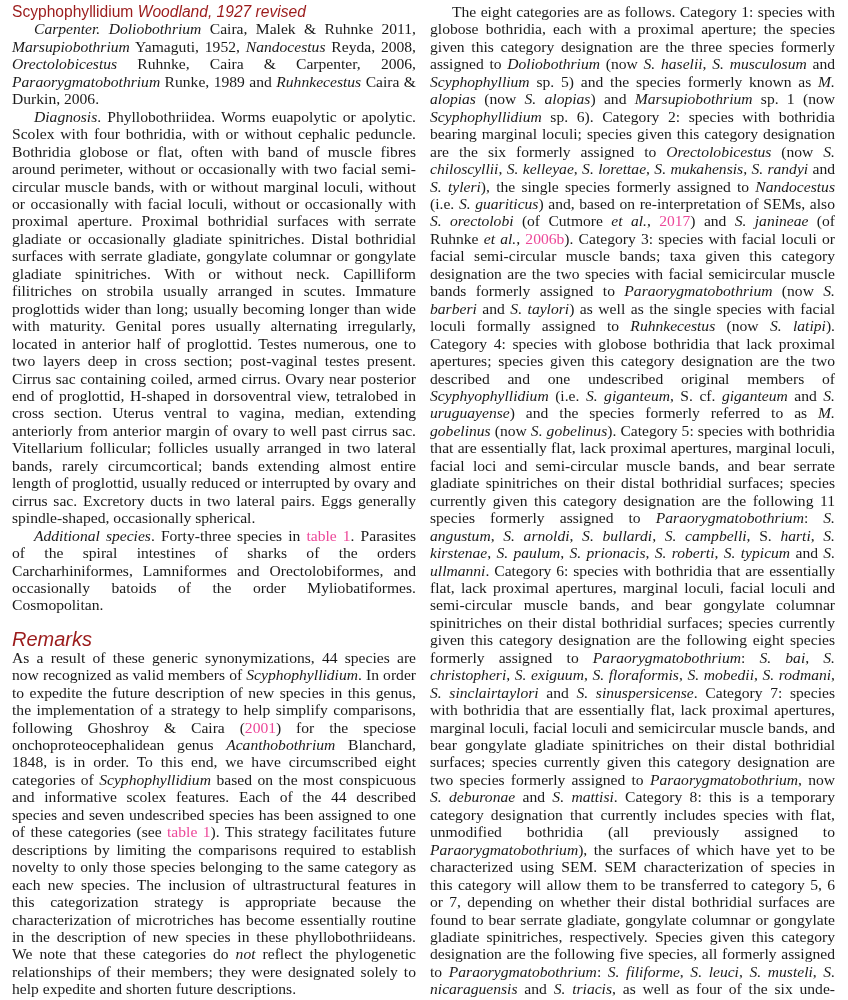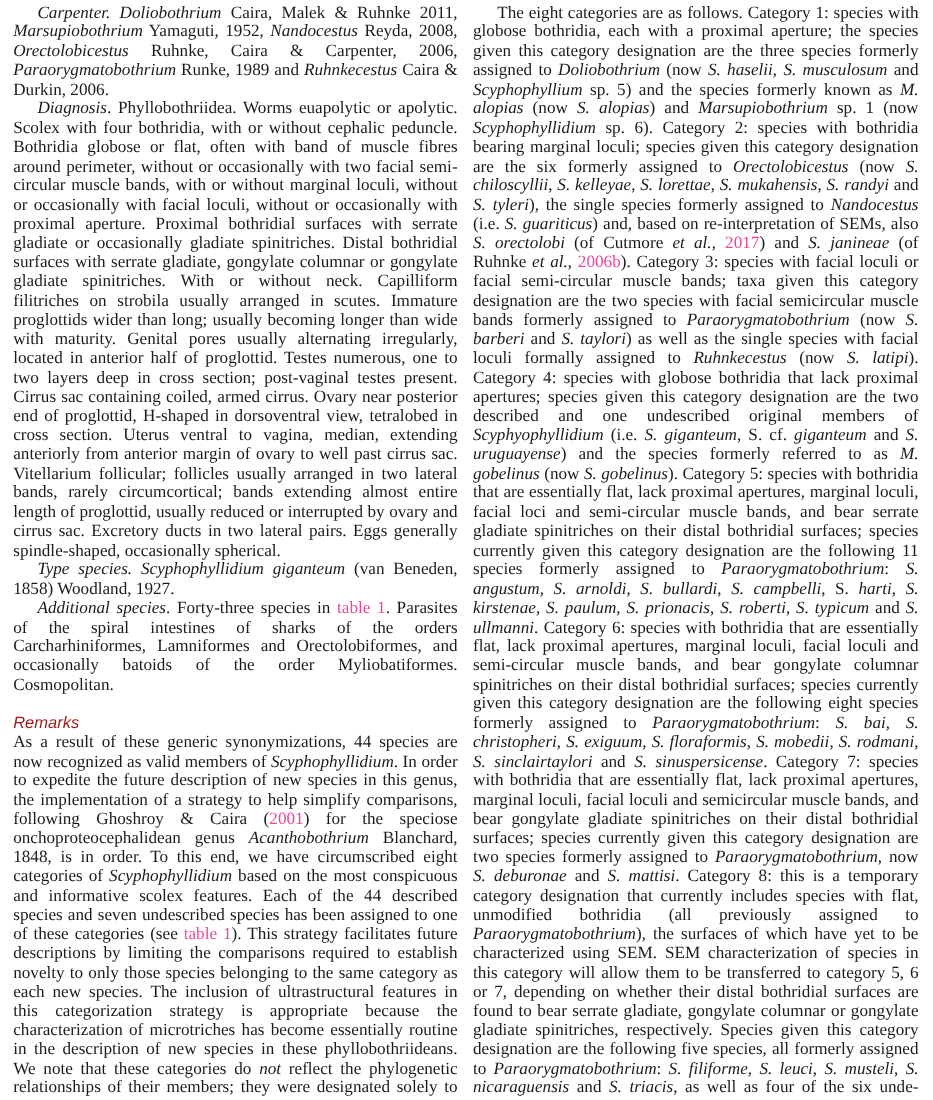--- a/index.html
+++ b/index.html
@@ -17,33 +17,33 @@
   .col-right { left: 430px; width: 405px; }
   .col p { margin: 0; }
   .indent { text-indent: 22px; }
   .heading {
     font-family: "Liberation Sans", "DejaVu Sans", sans-serif;
     color: #9b1b1b; font-size: 15.6px; line-height: 17.45px;
   }
   .heading .it { font-style: italic; }
   .remarks-h {
     font-family: "Liberation Sans", "DejaVu Sans", sans-serif;
-    color: #9b1b1b; font-style: italic; font-size: 15px;
+    color: #9b1b1b; font-style: italic; font-size: 20px;
     margin-top: 17.45px !important;
   }
   i, .it { font-style: italic; }
   a.link { color: #ec4899; text-decoration: none; }
 </style>
 </head>
 <body>
 
 <div class="col col-left">
+  <p class="heading"><span>Scyphophyllidium</span> <span class="it">Woodland, 1927 revised</span></p>
   <p class="indent rich"><i>Carpenter. </i><i>Doliobothrium</i><span> Caira, Malek &amp; Ruhnke 2011, </span><i>Marsupiobothrium</i><span> Yamaguti, 1952, </span><i>Nandocestus</i><span> Reyda, 2008, </span><i>Orectolobicestus</i><span> Ruhnke, Caira &amp; Carpenter, 2006, </span><i>Paraorygmatobothrium</i><span> Runke, 1989 and </span><i>Ruhnkecestus</i><span> Caira &amp; Durkin, 2006.</span></p>
   <p class="indent rich"><i>Diagnosis</i><span>. Phyllobothriidea. Worms euapolytic or apolytic. Scolex with four bothridia, with or without cephalic peduncle. Bothridia globose or flat, often with band of muscle fibres around perimeter, without or occasionally with two facial semi-circular muscle bands, with or without marginal loculi, without or occa­sionally with facial loculi, without or occasionally with proximal aperture. Proximal bothridial surfaces with serrate gladiate or occasionally gladiate spinitriches. Distal bothridial surfaces with serrate gladiate, gongylate columnar or gongylate gladiate spini­triches. With or without neck. Capilliform filitriches on strobila usually arranged in scutes. Immature proglottids wider than long; usually becoming longer than wide with maturity. Genital pores usually alternating irregularly, located in anterior half of proglottid. Testes numerous, one to two layers deep in cross sec­tion; post-vaginal testes present. Cirrus sac containing coiled, armed cirrus. Ovary near posterior end of proglottid, H-shaped in dorsoventral view, tetralobed in cross section. Uterus ventral to vagina, median, extending anteriorly from anterior margin of ovary to well past cirrus sac. Vitellarium follicular; follicles usually arranged in two lateral bands, rarely circumcortical; bands extending almost entire length of proglottid, usually reduced or interrupted by ovary and cirrus sac. Excretory ducts in two lateral pairs. Eggs generally spindle-shaped, occasionally spherical.</span></p>
-  <p class="indent rich"><i>Type species. Scyphophyllidium giganteum</i><span> (van Beneden, 1858) Woodland, 1927.</span></p>
   <p class="indent rich"><i>Additional species</i><span>. Forty-three species in </span><a class="link" href="#">table 1</a><span>. Parasites of the spiral intestines of sharks of the orders Carcharhiniformes, Lamniformes and Orectolobiformes, and occasionally batoids of the order Myliobatiformes. Cosmopolitan.</span></p>
   <p class="remarks-h">Remarks</p>
   <p class="rich"><span>As a result of these generic synonymizations, 44 species are now recognized as valid members of </span><i>Scyphophyllidium</i><span>. In order to expedite the future description of new species in this genus, the implementation of a strategy to help simplify comparisons, fol­lowing Ghoshroy &amp; Caira (</span><a class="link" href="#">2001</a><span>) for the speciose onchoproteoce­phalidean genus </span><i>Acanthobothrium</i><span> Blanchard, 1848, is in order. To this end, we have circumscribed eight categories of </span><i>Scyphophyllidium</i><span> based on the most conspicuous and informative scolex features. Each of the 44 described species and seven unde­scribed species has been assigned to one of these categories (see </span><a class="link" href="#">table 1</a><span>). This strategy facilitates future descriptions by limiting the comparisons required to establish novelty to only those spe­cies belonging to the same category as each new species. The inclu­sion of ultrastructural features in this categorization strategy is appropriate because the characterization of microtriches has become essentially routine in the description of new species in these phyllobothriideans. We note that these categories do </span><i>not</i><span> reflect the phylogenetic relationships of their members; they were designated solely to help expedite and shorten future descriptions.</span></p>
 </div>
 
 <div class="col col-right">
   <p class="indent rich"><span>The eight categories are as follows. Category 1: species with globose bothridia, each with a proximal aperture; the species given this category designation are the three species formerly assigned to </span><i>Doliobothrium</i><span> (now </span><i>S. haselii</i><span>, </span><i>S. musculosum</i><span> and </span><i>Scyphophyllium</i><span> sp. 5) and the species formerly known as </span><i>M. alopias</i><span> (now </span><i>S. alopias</i><span>) and </span><i>Marsupiobothrium</i><span> sp. 1 (now </span><i>Scyphophyllidium</i><span> sp. 6). Category 2: species with bothridia bearing marginal loculi; species given this category designation are the six formerly assigned to </span><i>Orectolobicestus</i><span> (now </span><i>S. chiloscyllii</i><span>, </span><i>S. kelleyae</i><span>, </span><i>S. lorettae</i><span>, </span><i>S. mukahensis</i><span>, </span><i>S. randyi</i><span> and </span><i>S. tyleri</i><span>), the single species formerly assigned to </span><i>Nandocestus</i><span> (i.e. </span><i>S. guariticus</i><span>) and, based on re-interpretation of SEMs, also </span><i>S. orectolobi</i><span> (of Cutmore </span><i>et al.</i><span>, </span><a class="link" href="#">2017</a><span>) and </span><i>S. janineae</i><span> (of Ruhnke </span><i>et al.</i><span>, </span><a class="link" href="#">2006b</a><span>). Category 3: species with facial loculi or facial semi-circular muscle bands; taxa given this category designation are the two species with facial semi­circular muscle bands formerly assigned to </span><i>Paraorygmatobothrium</i><span> (now </span><i>S. barberi</i><span> and </span><i>S. taylori</i><span>) as well as the single species with facial loculi formally assigned to </span><i>Ruhnkecestus</i><span> (now </span><i>S. latipi</i><span>). Category 4: species with globose bothridia that lack proximal aper­tures; species given this category designation are the two described and one undescribed original members of </span><i>Scyphyophyllidium</i><span> (i.e. </span><i>S. giganteum</i><span>, S. cf. </span><i>giganteum</i><span> and </span><i>S. uruguayense</i><span>) and the species formerly referred to as </span><i>M. gobelinus</i><span> (now </span><i>S. gobelinus</i><span>). Category 5: species with bothridia that are essentially flat, lack proximal apertures, marginal loculi, facial loci and semi-circular muscle bands, and bear serrate gladiate spinitriches on their distal bothridial surfaces; species currently given this category designation are the following 11 species formerly assigned to </span><i>Paraorygmatobothrium</i><span>: </span><i>S. angustum</i><span>, </span><i>S. arnoldi</i><span>, </span><i>S. bullardi</i><span>, </span><i>S. campbelli</i><span>, S. </span><i>harti</i><span>, </span><i>S. kirstenae</i><span>, </span><i>S. paulum</i><span>, </span><i>S. prionacis</i><span>, </span><i>S. roberti</i><span>, </span><i>S. typicum</i><span> and </span><i>S. ullmanni</i><span>. Category 6: species with bothridia that are essentially flat, lack proximal apertures, marginal loculi, facial loculi and semi-circular muscle bands, and bear gongylate columnar spinitriches on their distal bothridial surfaces; species currently given this category designation are the following eight species formerly assigned to </span><i>Paraorygmatobothrium</i><span>: </span><i>S. bai</i><span>, </span><i>S. christopheri</i><span>, </span><i>S. exiguum</i><span>, </span><i>S. flor­aformis</i><span>, </span><i>S. mobedii</i><span>, </span><i>S. rodmani</i><span>, </span><i>S. sinclairtaylori</i><span> and </span><i>S. sinusper­sicense</i><span>. Category 7: species with bothridia that are essentially flat, lack proximal apertures, marginal loculi, facial loculi and semi­circular muscle bands, and bear gongylate gladiate spinitriches on their distal bothridial surfaces; species currently given this cat­egory designation are two species formerly assigned to </span><i>Paraorygmatobothrium</i><span>, now </span><i>S. deburonae</i><span> and </span><i>S. mattisi</i><span>. Category 8: this is a temporary category designation that currently includes species with flat, unmodified bothridia (all previously assigned to </span><i>Paraorygmatobothrium</i><span>), the surfaces of which have yet to be characterized using SEM. SEM characterization of spe­cies in this category will allow them to be transferred to category 5, 6 or 7, depending on whether their distal bothridial surfaces are found to bear serrate gladiate, gongylate columnar or gongylate gladiate spinitriches, respectively. Species given this category designation are the following five species, all formerly assigned to </span><i>Paraorygmatobothrium</i><span>: </span><i>S. filiforme</i><span>, </span><i>S. leuci</i><span>, </span><i>S. mus­teli</i><span>, </span><i>S. nicaraguensis</i><span> and </span><i>S. triacis</i><span>, as well as four of the six unde­scribed species formerly assigned to </span><i>Paraorygmatobothrium</i></p>
 </div>
 
 </body></html>

